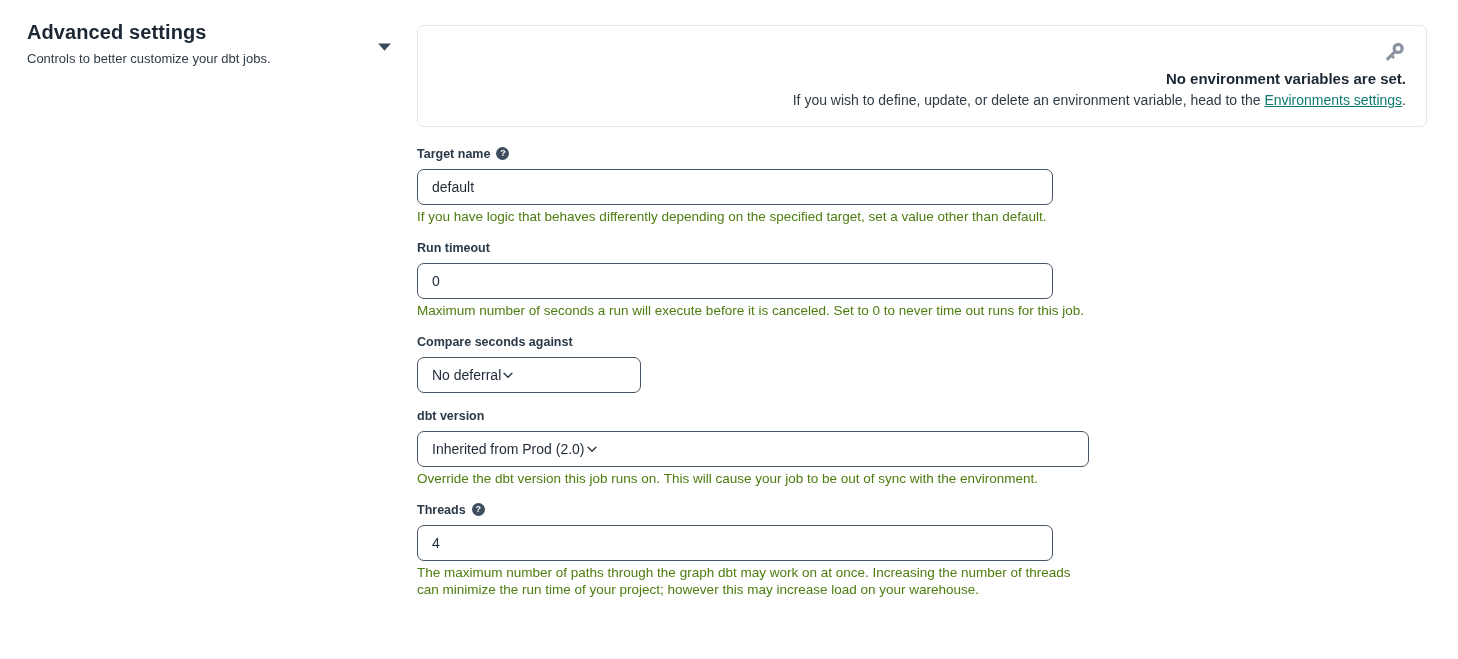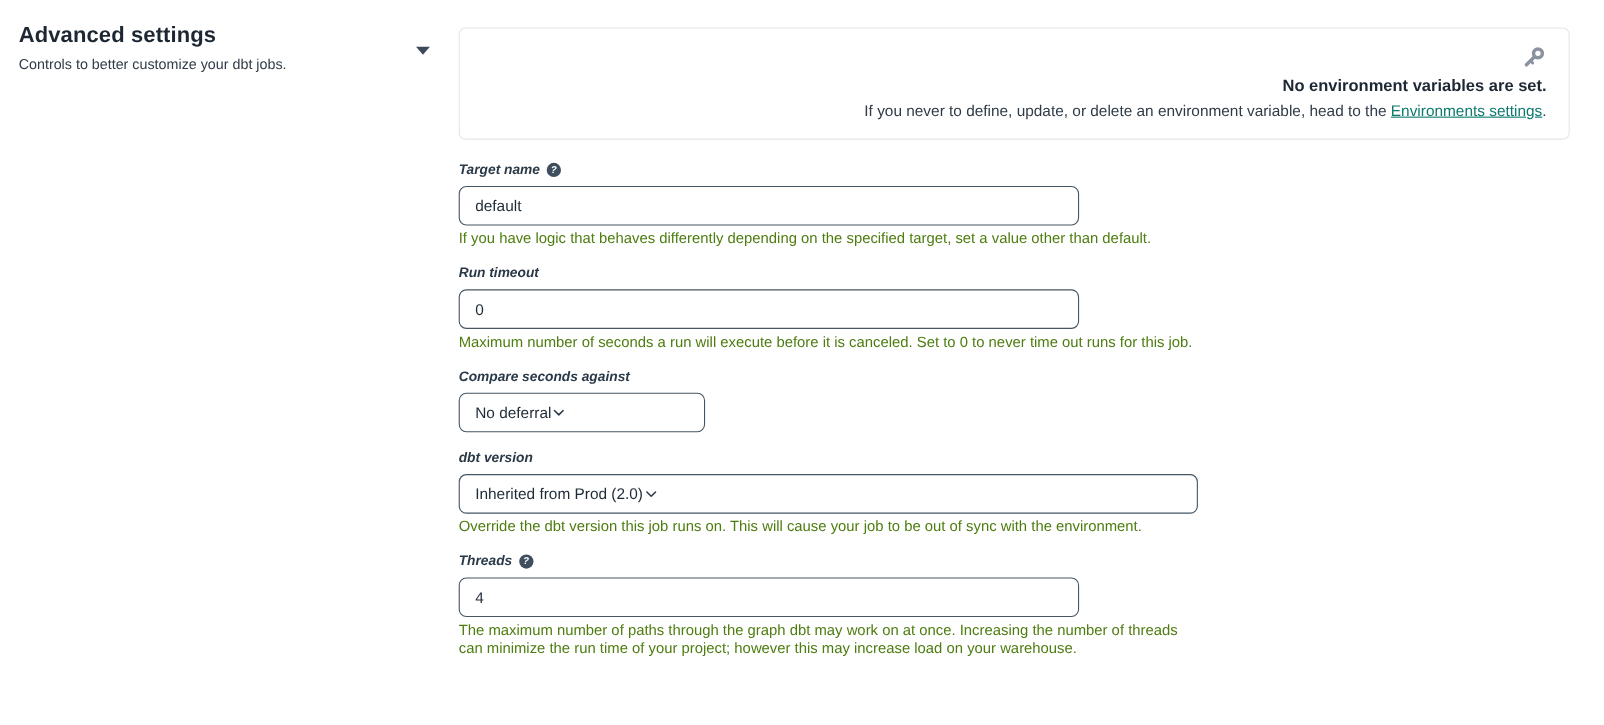--- a/index.html
+++ b/index.html
@@ -7,21 +7,21 @@
     width: 1458px; height: 659px;
     background: #ffffff;
     font-family: "Liberation Sans", "DejaVu Sans", sans-serif;
     color: #1f2a37;
     overflow: hidden;
     position: relative;
   }
   
   .page-header {
     position: absolute;
-    left: 17px; top: 20px;
+    left: 27px; top: 20px;
     width: 340px;
   }
   .page-title {
     font-size: 20px;
     font-weight: 700;
     color: #1c2733;
     line-height: 25px;
     letter-spacing: 0.1px;
   }
   .page-subtitle {
@@ -65,25 +65,23 @@
   }
   .env-link {
     color: #0e7a6e;
     text-decoration: underline;
     cursor: pointer;
   }
   
   .form-section { margin-bottom: 16px; }
   .field-label-row {
     display: flex;
-    align-items: center;
     gap: 6px;
     line-height: 14px;
     margin-bottom: 8px;
-    font-style: italic;
   }
   .field-label {
     font-size: 12.5px;
     font-weight: 700;
     color: #2a3947;
   }
   .help-dot {
     width: 13px; height: 13px;
     border-radius: 50%;
     background: #3f4e5e;
@@ -91,21 +89,21 @@
     font-size: 9px;
     font-weight: 700;
     display: inline-flex;
     align-items: center;
     justify-content: center;
     cursor: pointer;
     line-height: 1;
   }
   .text-input {
     display: block;
-    width: 564px;
+    width: 636px;
     height: 36px;
     border: 1px solid #465563;
     border-radius: 7px;
     padding: 0 14px;
     font-size: 14px;
     color: #1f2a37;
     font-family: inherit;
     background: #ffffff;
     outline: none;
   }
@@ -150,21 +148,21 @@
   <div class="env-panel">
     <div class="key-wrap">
       <svg width="23" height="23" viewBox="0 0 24 24" fill="none">
         <circle cx="15.8" cy="7.8" r="4.2" stroke="#8b93a1" stroke-width="3.3"></circle>
         <path d="M12.6 11 L4.9 18.7" stroke="#8b93a1" stroke-width="3.3" stroke-linecap="round"></path>
         <path d="M8.7 14.9 L10.8 17" stroke="#8b93a1" stroke-width="2.7" stroke-linecap="round"></path>
       </svg>
     </div>
     <div class="env-title">No environment variables are set.</div>
     <div class="env-desc">
-      <span>If you never to define, update, or delete an environment variable, head to the </span><span class="env-link">Environments settings</span><span>.</span>
+      <span>If you wish to define, update, or delete an environment variable, head to the </span><span class="env-link">Environments settings</span><span>.</span>
     </div>
   </div>
 
   <div class="form-section">
     <div class="field-label-row">
       <span class="field-label">Target name</span>
       <span class="help-dot">?</span>
     </div>
     <input class="text-input" type="text" value="default" style="">
     <div class="field-help">If you have logic that behaves differently depending on the specified target, set a value other than default.</div>

